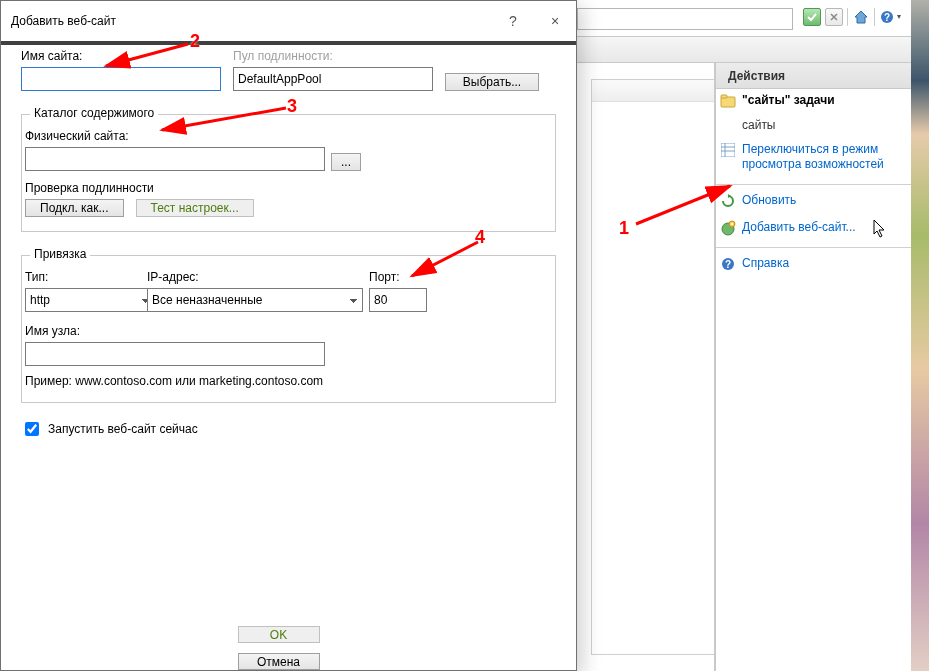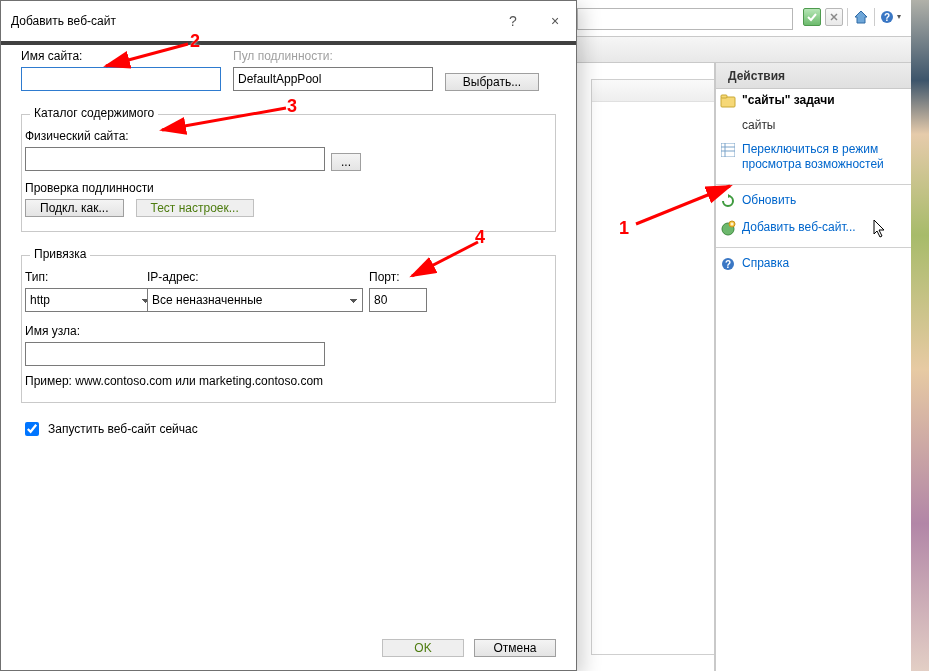--- a/index.html
+++ b/index.html
@@ -76,21 +76,21 @@
     height:44px; display:flex; align-items:center;
     background:#fff; border-bottom:4px solid #404040;
     padding-left:10px;
   }
   .titlebar .title { font-size:12px; color:#000; flex:1; }
   .titlebar .tbtn { width:42px; height:30px; display:flex; align-items:center; justify-content:center;
     font-size:14px; color:#555; }
 
   .dlg-body { position:absolute; top:30px; left:0; right:0; bottom:44px; padding:18px 20px 0 20px; }
   .dlg-footer { position:absolute; bottom:0; left:0; right:0; height:44px;
-    display:flex; align-items:center; justify-content:flex-end; gap:10px; padding-right:20px; }
+    display:flex; align-items:center; justify-content:flex-end; gap:10px; padding-right:20px;flex-direction:column; }
 
   .lbl { font-size:12px; color:#000; display:block; margin-bottom:4px; }
   .lbl.disabled { color:#a0a0a0; }
   input[type=text].inp, .sel {
     height:24px; border:1px solid #7a7a7a; background:#fff;
     font-size:12px; padding:2px 4px; outline:none;
   }
   .btn {
     height:18px; font-size:12px; background:linear-gradient(#f4f4f4,#e4e4e4);
     border:1px solid #9f9f9f; padding:0 14px; cursor:pointer;

